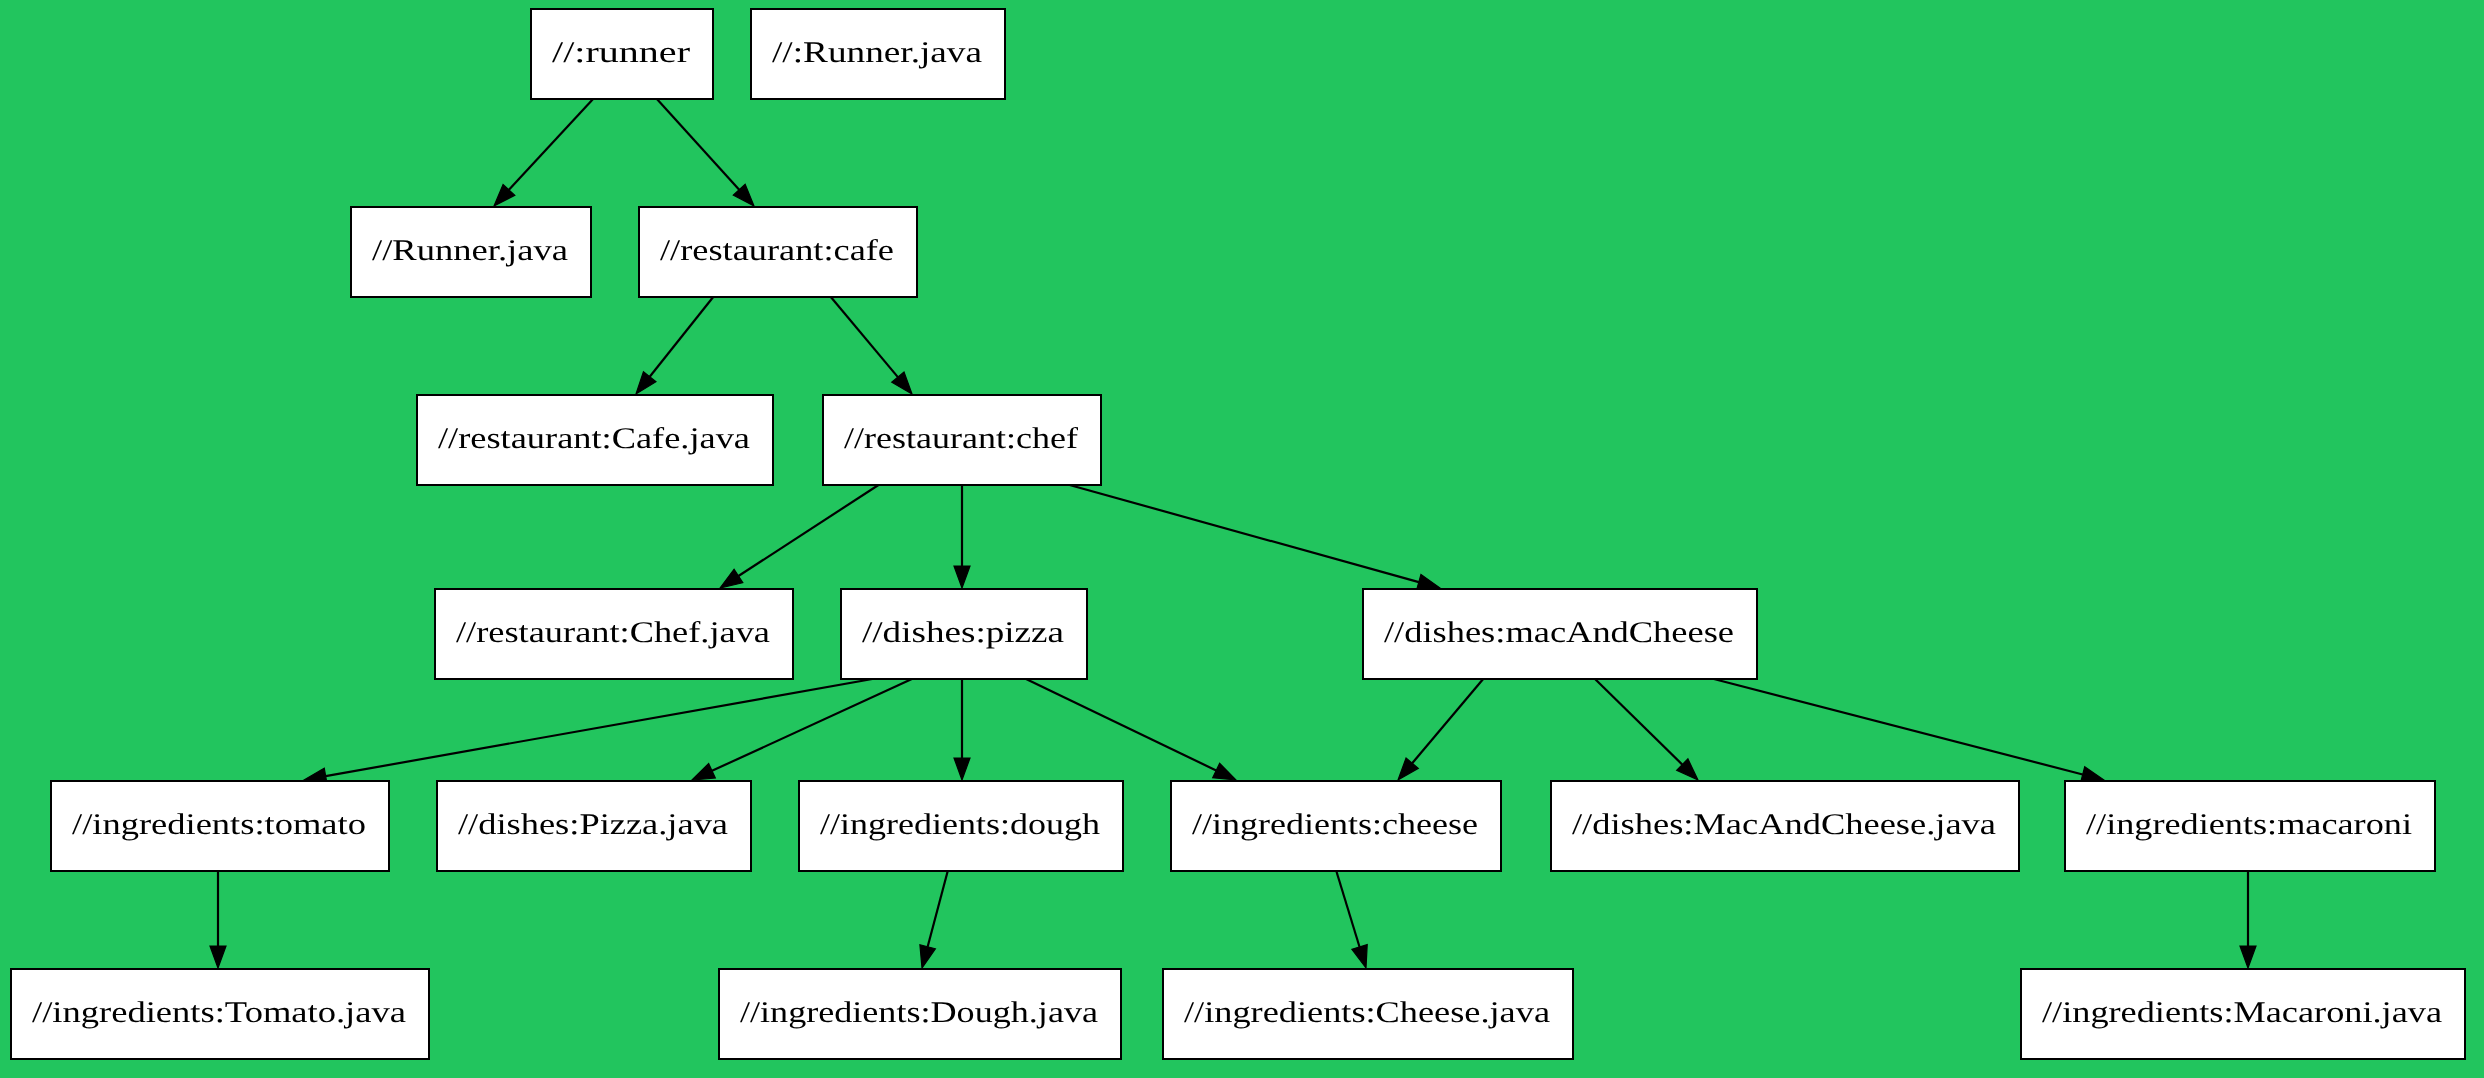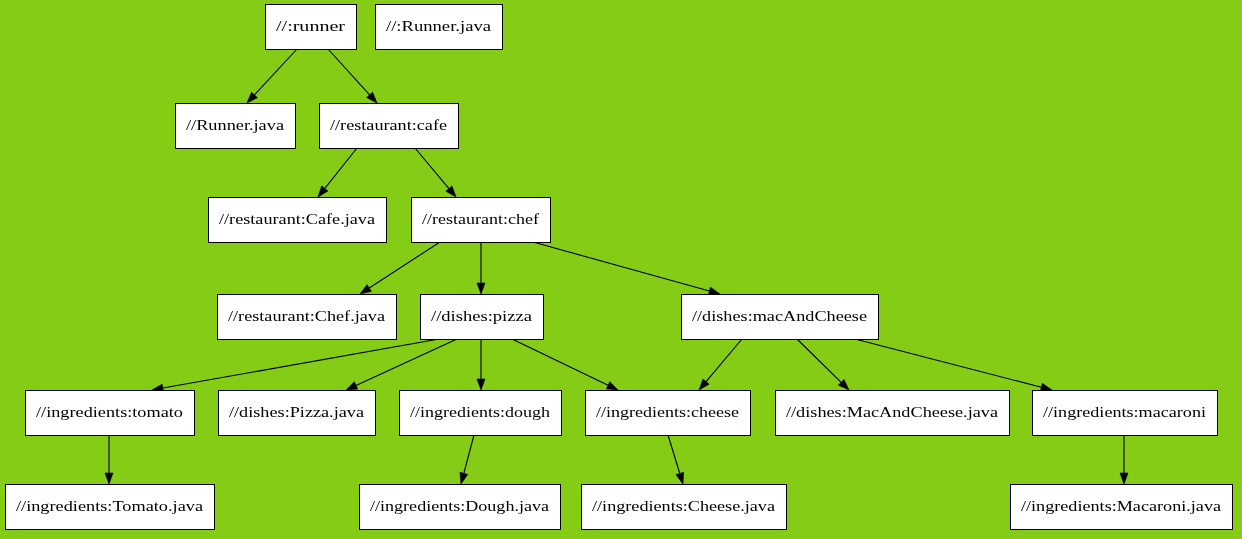--- a/index.html
+++ b/index.html
@@ -4,21 +4,21 @@
 <style>
   html, body {
     margin: 0;
     padding: 0;
     background: #ffffff;
   }
   #graph-root {
     position: relative;
     width: 1242px;
     height: 539px;
-    background: #84cc16;
+    background: #22c55e;
     overflow: hidden;
     font-family: "Liberation Serif", "DejaVu Serif", serif;
   }
   #graph-svg {
     position: absolute;
     top: 0;
     left: 0;
     width: 1242px;
     height: 539px;
     display: block;

